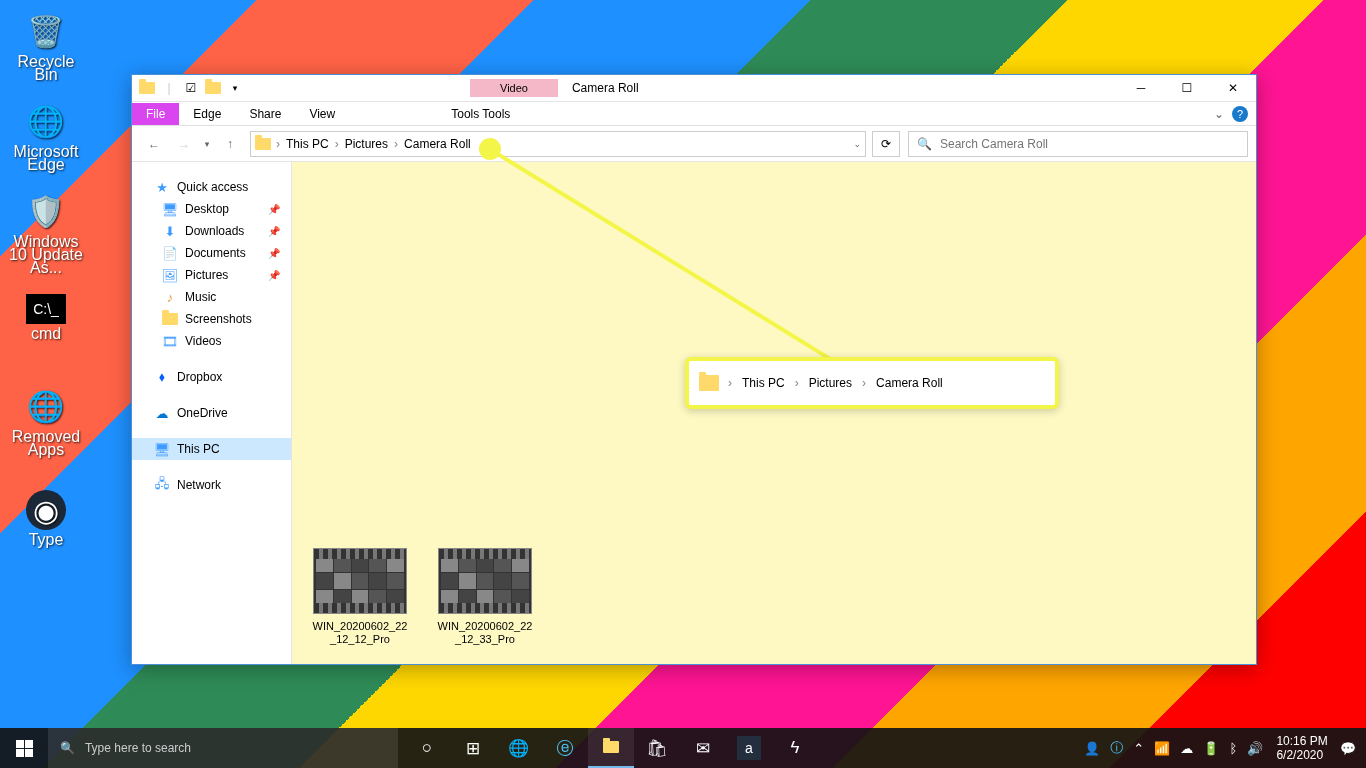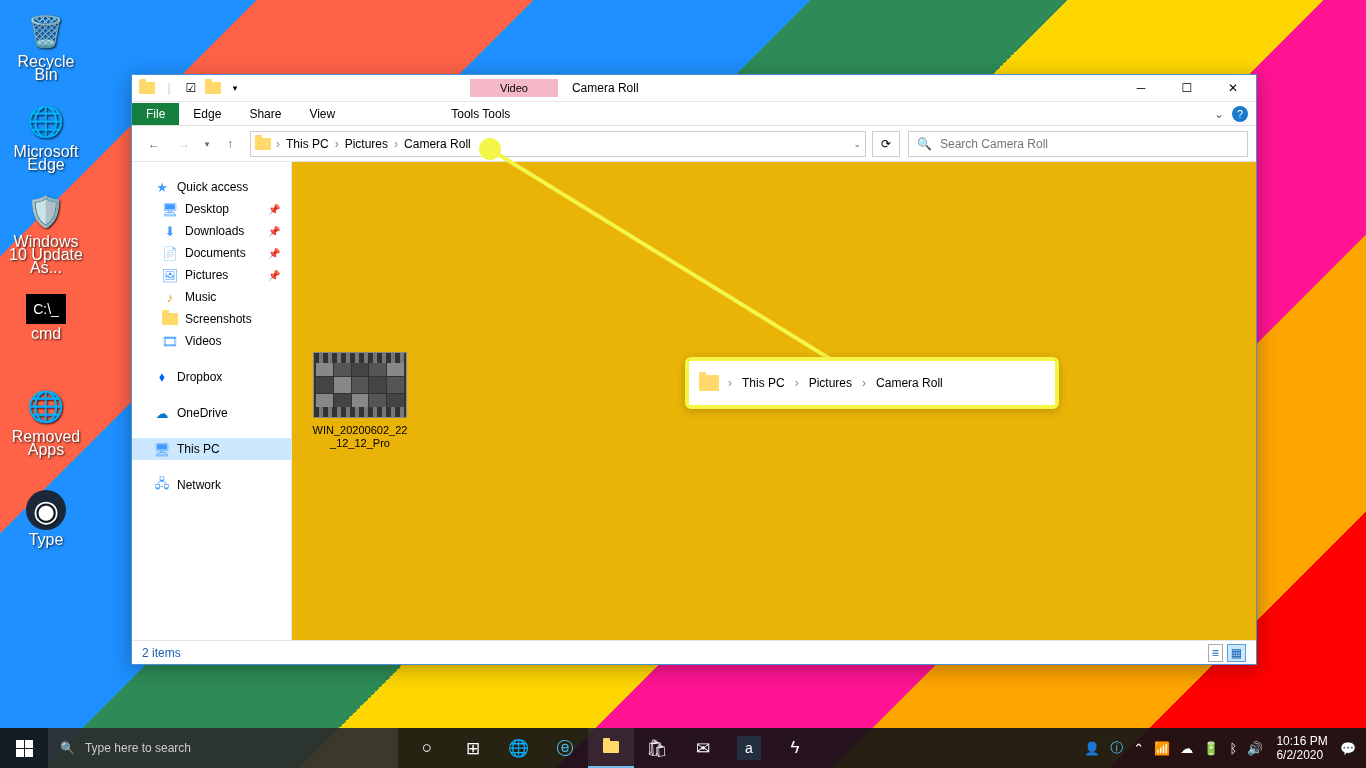--- a/index.html
+++ b/index.html
@@ -10,40 +10,40 @@
 .explorer{position:absolute;left:131px;top:74px;width:1126px;height:591px;background:#fff;border:1px solid #4a90d9;box-shadow:0 4px 20px rgba(0,0,0,.3);display:flex;flex-direction:column}
 .titlebar{height:27px;background:#fff;display:flex;align-items:center;border-bottom:1px solid #e5e5e5}
 .qat{display:flex;align-items:center;gap:4px;padding:0 6px}
 .qat-ico{width:18px;height:18px;display:inline-flex;align-items:center;justify-content:center}
 .play-tab{margin-left:220px;background:#f4b8c8;padding:3px 30px;font-size:11px}
 .title-text{margin-left:14px;font-size:12px}
 .winbtns{margin-left:auto;display:flex}
 .winbtn{width:46px;height:27px;display:flex;align-items:center;justify-content:center;cursor:pointer}
 .ribbon{height:24px;background:#fff;display:flex;align-items:center;border-bottom:1px solid #e0e0e0}
 .ribbon-tab{padding:4px 14px;font-size:12px;cursor:pointer}
-.ribbon-tab.file{background:#15803d;color:#fff}
+.ribbon-tab.file{background:#d946ef;color:#fff}
 .video-tools{margin-left:88px;font-size:12px}
 .ribbon-help{margin-left:auto;margin-right:8px;display:flex;gap:8px;align-items:center}
 .navbar{height:36px;background:#fff;display:flex;align-items:center;padding:0 8px;gap:2px;border-bottom:1px solid #e5e5e5}
 .navbtn{width:28px;height:28px;display:flex;align-items:center;justify-content:center;color:#666;cursor:pointer}
 .addrbar{flex:1;height:26px;border:1px solid #ccc;display:flex;align-items:center;padding:0 4px;margin:0 4px}
 .crumb{padding:0 4px;cursor:pointer;display:flex;align-items:center;gap:3px}
 .sep{color:#888;padding:0 2px}
 .refresh{width:28px;height:26px;border:1px solid #ccc;display:flex;align-items:center;justify-content:center;cursor:pointer}
 .searchbar{width:340px;height:26px;border:1px solid #ccc;display:flex;align-items:center;padding:0 8px;margin-left:6px}
 .searchbar input{border:none;outline:none;flex:1;font-size:12px;color:#666;background:transparent}
 .body{flex:1;display:flex;overflow:hidden}
 .sidebar{width:160px;background:#fff;border-right:1px solid #e5e5e5;padding:14px 0;overflow-y:auto}
 .side-item{padding:3px 8px 3px 22px;display:flex;align-items:center;gap:7px;cursor:pointer;font-size:12px;position:relative}
 .side-item.sub{padding-left:30px}
 .side-item.sel{background:#cce8ff}
 .side-item .pin{position:absolute;right:10px;color:#888;font-size:10px}
 .side-ico{width:16px;height:16px;display:inline-flex;align-items:center;justify-content:center;font-size:13px}
 .side-group{margin-bottom:14px}
-.content{flex:1;background:#eab308;padding:18px 18px;display:flex;gap:25px;align-items:center;position:relative}
+.content{flex:1;background:#fef9c3;padding:18px 18px;display:flex;gap:25px;align-items:flex-end;position:relative}
 .file-item{width:100px;text-align:center;cursor:pointer}
 .thumb{width:94px;height:66px;border:1px solid #888;background:#333;display:grid;grid-template-columns:repeat(5,1fr);grid-template-rows:repeat(3,1fr);padding:6px 2px;gap:1px;position:relative;margin:0 auto 6px}
 .thumb::before,.thumb::after{content:"";position:absolute;left:0;right:0;height:10px;background:repeating-linear-gradient(90deg,#333 0,#333 5px,#777 5px,#777 9px)}
 .thumb::before{top:0}.thumb::after{bottom:0}
 .px{background:#555}
 .px:nth-child(odd){background:#888}
 .px:nth-child(3n){background:#444}
 .fname{font-size:11px;line-height:13px;word-break:break-word}
 .statusbar{height:24px;border-top:1px solid #e5e5e5;background:#fff;display:flex;align-items:center;padding:0 10px;font-size:12px;color:#1560b3}
 .statusbar .viewbtns{margin-left:auto;display:flex;gap:4px}
@@ -225,27 +225,40 @@
             <div class="px"></div>
             <div class="px"></div>
             <div class="px"></div>
             <div class="px"></div>
             <div class="px"></div>
             <div class="px"></div>
             <div class="px"></div>
           </div>
     <div class="fname">WIN_20200602_22_12_12_Pro</div>
    </div>
-  </div>
- </div>
- <div class="statusbar">
-  <span>2 items</span>
-  <div class="viewbtns">
-   <span style="border:1px solid #aaa;padding:1px 3px">≡</span>
-   <span style="border:1px solid #5aa0e0;background:#cce8ff;padding:1px 3px">▦</span>
+   <div class="file-item">
+    <div class="thumb">
+            <div class="px"></div>
+            <div class="px"></div>
+            <div class="px"></div>
+            <div class="px"></div>
+            <div class="px"></div>
+            <div class="px"></div>
+            <div class="px"></div>
+            <div class="px"></div>
+            <div class="px"></div>
+            <div class="px"></div>
+            <div class="px"></div>
+            <div class="px"></div>
+            <div class="px"></div>
+            <div class="px"></div>
+            <div class="px"></div>
+          </div>
+    <div class="fname">WIN_20200602_22_12_33_Pro</div>
+   </div>
   </div>
  </div>
 </div>
 
 <div class="dot"></div>
 <svg class="callout-line" style="left:488px;top:148px;width:360px;height:222px">
     <line x1="0" y1="0" x2="360" y2="222" stroke="#f3f548" stroke-width="4"></line>
   </svg>
 <div class="callout">
  <span class="folder-mini" style="width:20px;height:16px;margin-right:4px"></span>

